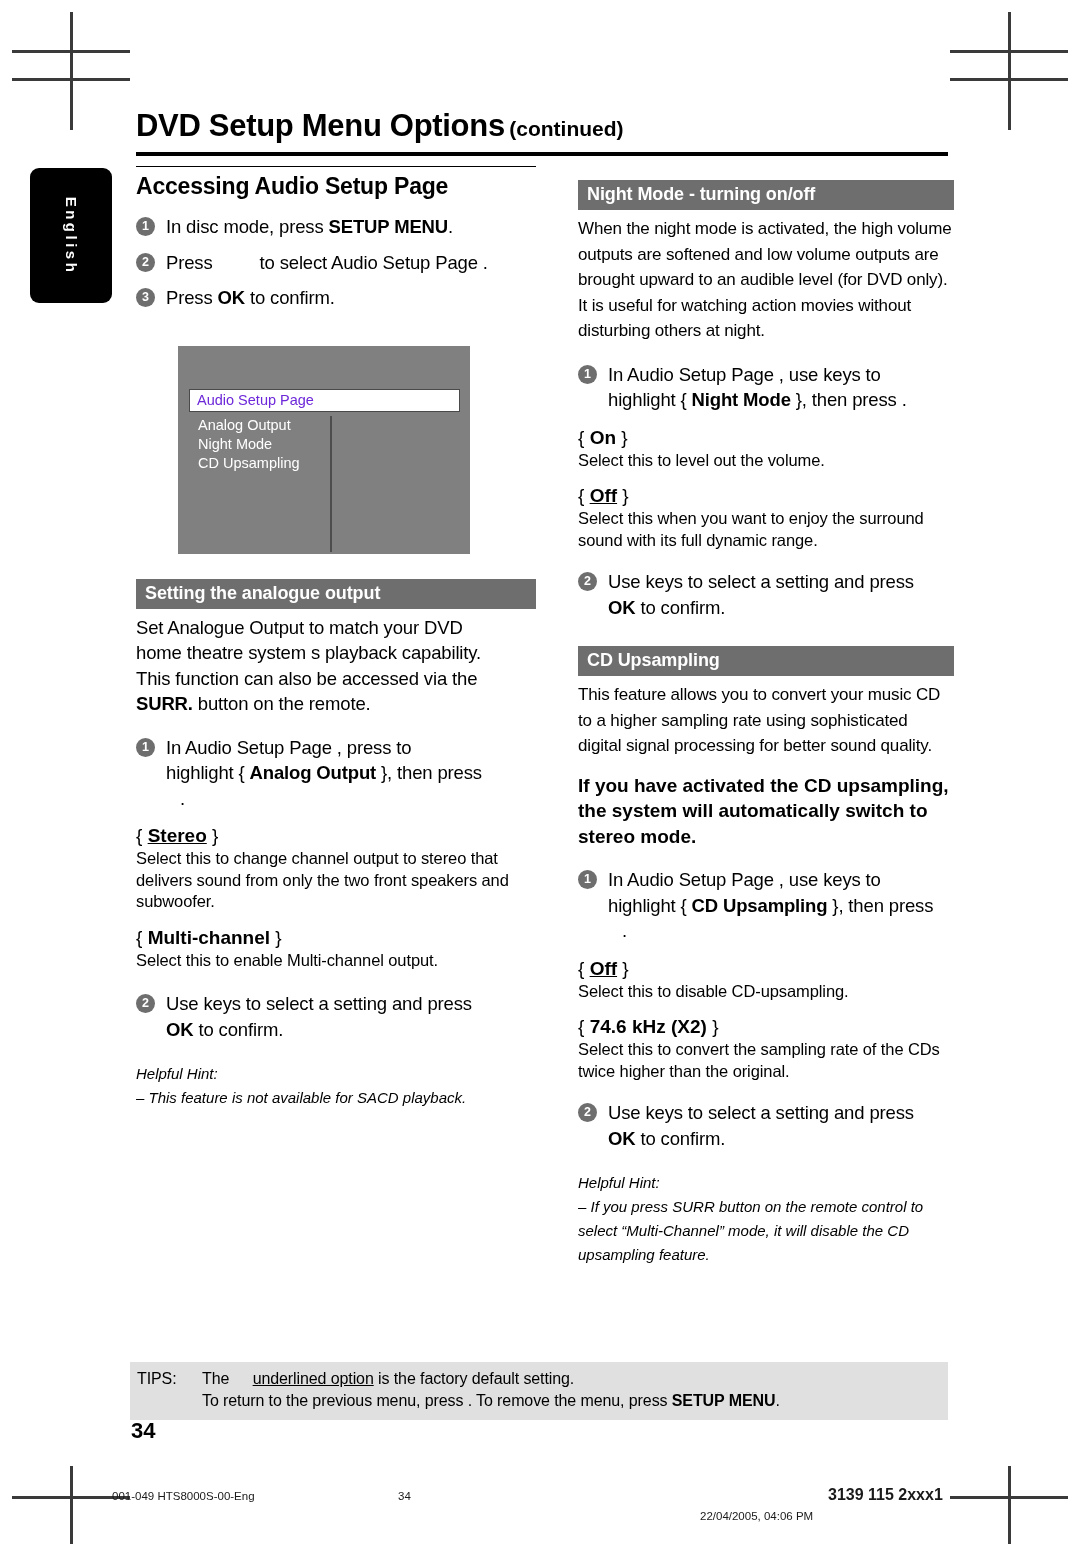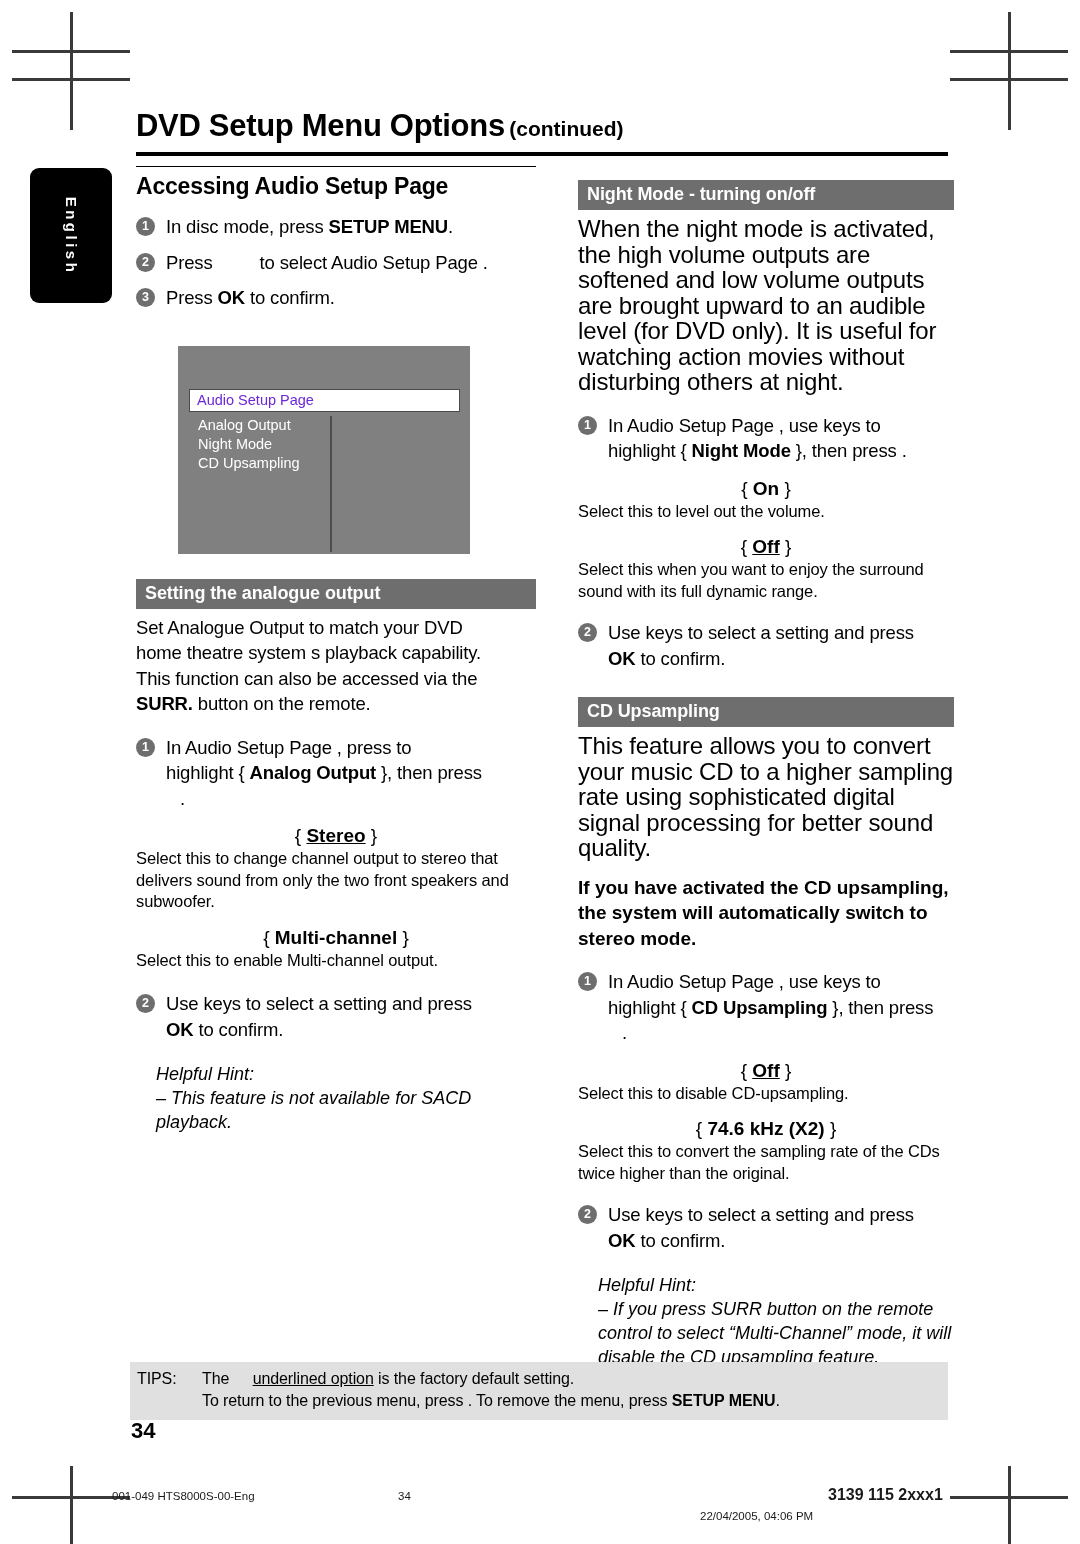--- a/index.html
+++ b/index.html
@@ -96,21 +96,21 @@
     padding:4px 0 5px 9px;
     letter-spacing:-0.1px;
   }
 
   
   .body-text {
     font-size:18.5px;
     line-height:25.5px;
     letter-spacing:-0.15px;
   }
-  .body-text.rt { font-size:24px; line-height:25.5px; }
+  .body-text.rt { font-size:17px; line-height:25.5px; }
 
   .b { font-weight:bold; }
 
   
   .steps { margin-top:12px; }
   .step {
     position:relative;
     padding-left:30px;
     margin-bottom:10px;
     font-size:18.5px;
@@ -129,36 +129,34 @@
     line-height:19px;
     text-align:center;
   }
 
   
   .opt-name {
     font-size:19px;
     font-weight:bold;
     margin-top:14px;
     margin-bottom:1px;
-    text-align:center;
   }
   .opt-name .u { text-decoration:underline; }
   .opt-name .brace { font-weight:normal; }
   .opt-desc {
     font-size:16.5px;
     line-height:21.5px;
     letter-spacing:-0.1px;
   }
 
   .hint-block {
     margin-top:20px;
     font-style:italic;
-    font-size:18px;
+    font-size:15px;
     line-height:24px;
-    margin-left:20px;
   }
 
   .emph-block {
     font-size:19px;
     font-weight:bold;
     line-height:25.5px;
     margin-top:14px;
   }
 
   

